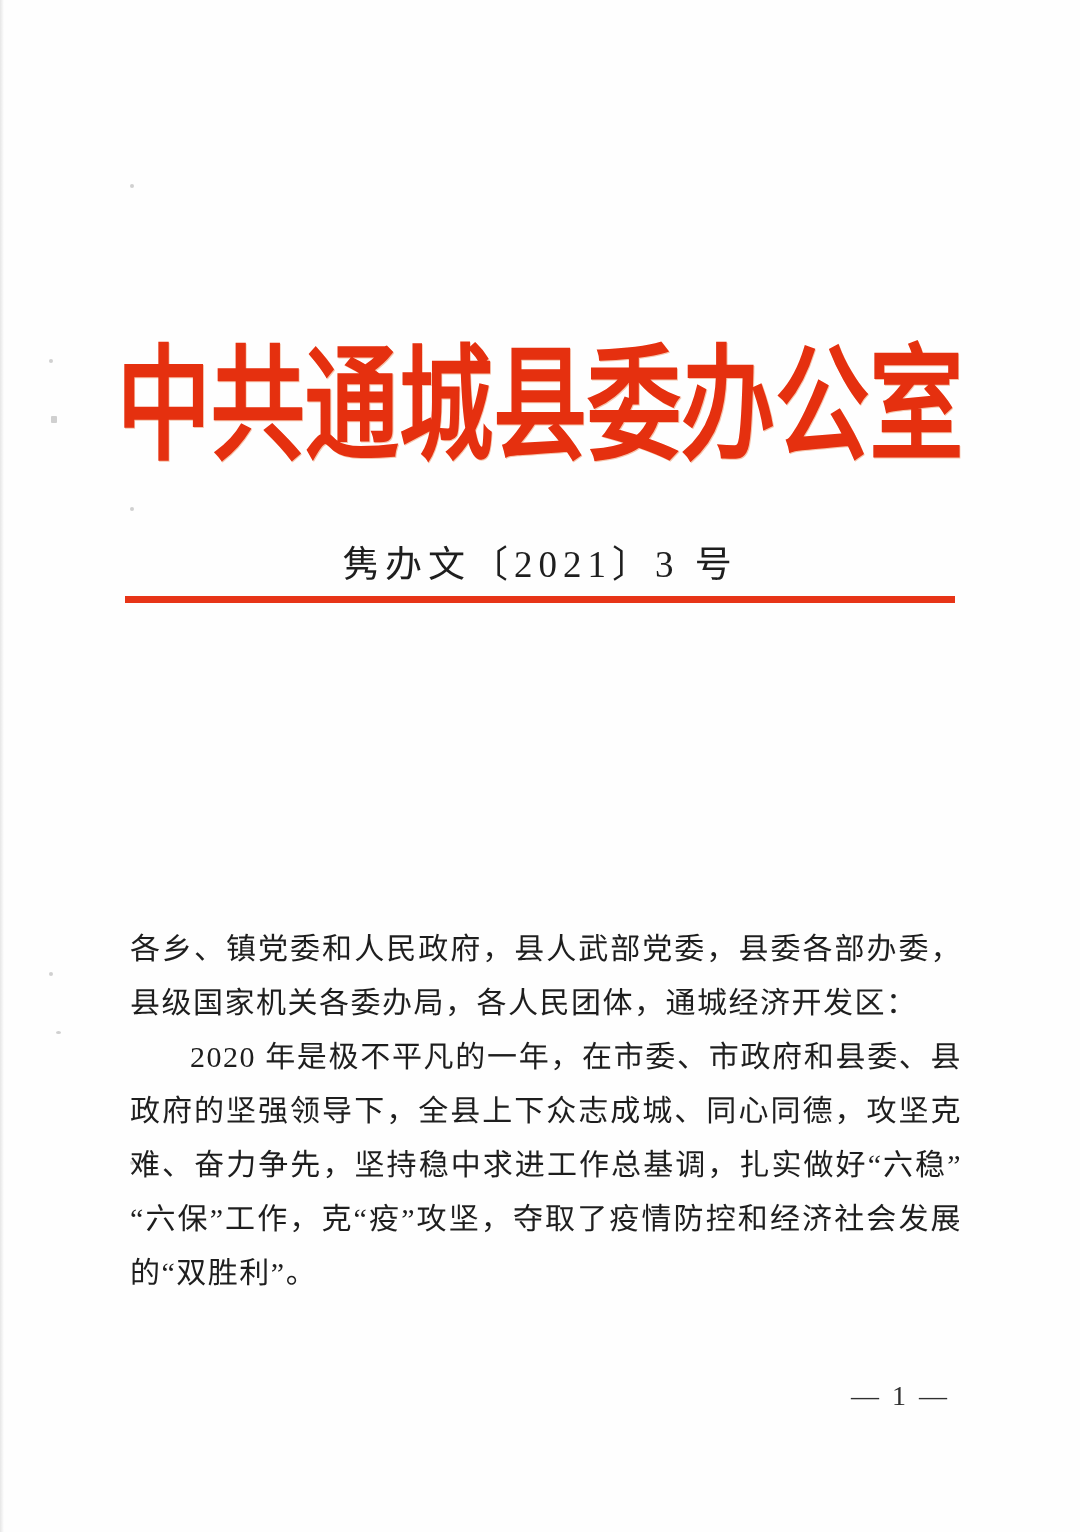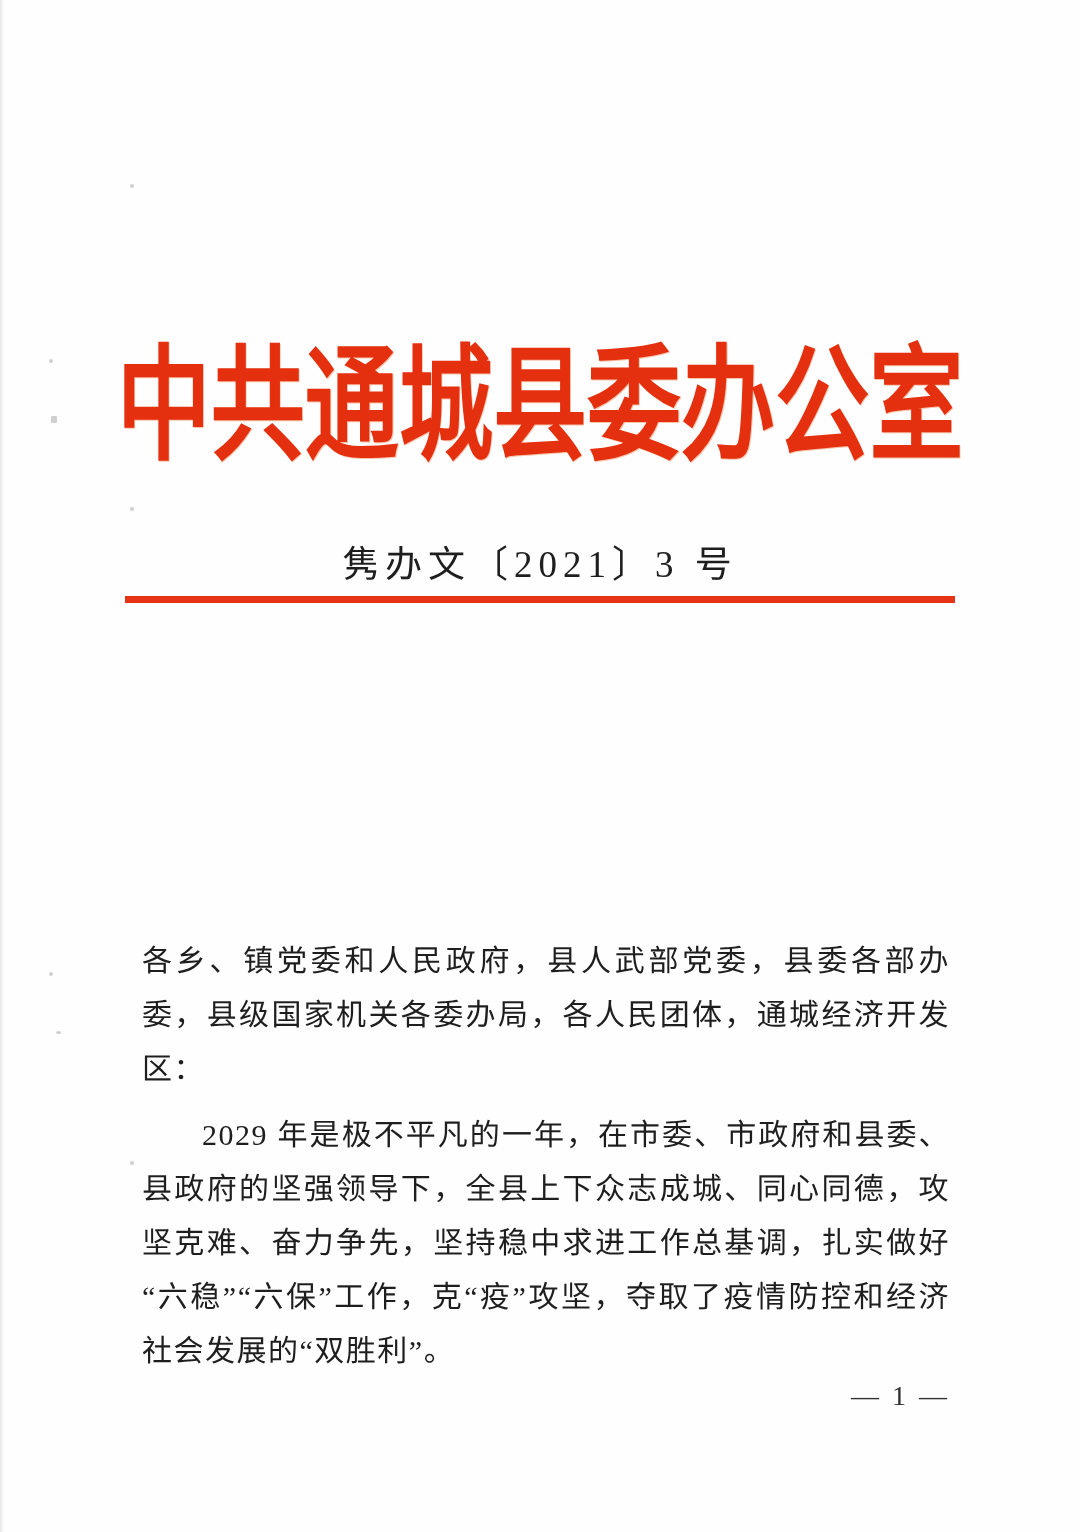--- a/index.html
+++ b/index.html
@@ -74,21 +74,21 @@
     top: 922px;
     left: 130px;
     width: 832px;
     font-size: 30px;
     line-height: 54px;
     letter-spacing: 1.5px;
     text-align: justify;
     color: var(--ink, #1e1e1e);
   }
   .body-block p {
-    margin: 12px;
+    margin: 0;
     text-indent: 2em;
   }
   .body-block p.no-indent {
     text-indent: 0;
   }
   .page-number {
     position: absolute;
     top: 1380px;
     right: 130px;
     font-size: 28px;
@@ -120,21 +120,21 @@
 
   <div class="letterhead">中共通城县委办公室</div>
 
   <div class="doc-number">隽办文〔2021〕3 号</div>
 
   <div class="red-line"></div>
 
 
   <div class="body-block">
     <p class="no-indent">各乡、镇党委和人民政府，县人武部党委，县委各部办委，县级国家机关各委办局，各人民团体，通城经济开发区：</p>
-    <p>2029 年是极不平凡的一年，在市委、市政府和县委、县政府的坚强领导下，全县上下众志成城、同心同德，攻坚克难、奋力争先，坚持稳中求进工作总基调，扎实做好“六稳”“六保”工作，克“疫”攻坚，夺取了疫情防控和经济社会发展的“双胜利”。</p>
+    <p>2020 年是极不平凡的一年，在市委、市政府和县委、县政府的坚强领导下，全县上下众志成城、同心同德，攻坚克难、奋力争先，坚持稳中求进工作总基调，扎实做好“六稳”“六保”工作，克“疫”攻坚，夺取了疫情防控和经济社会发展的“双胜利”。</p>
   </div>
 
   <div class="page-number">— 1 —</div>
 
   <i class="speck sp1"></i>
   <i class="speck sp2"></i>
   <i class="speck sp3"></i>
   <i class="speck sp4"></i>
   <i class="speck sp5"></i>
   <i class="speck sp6"></i>

